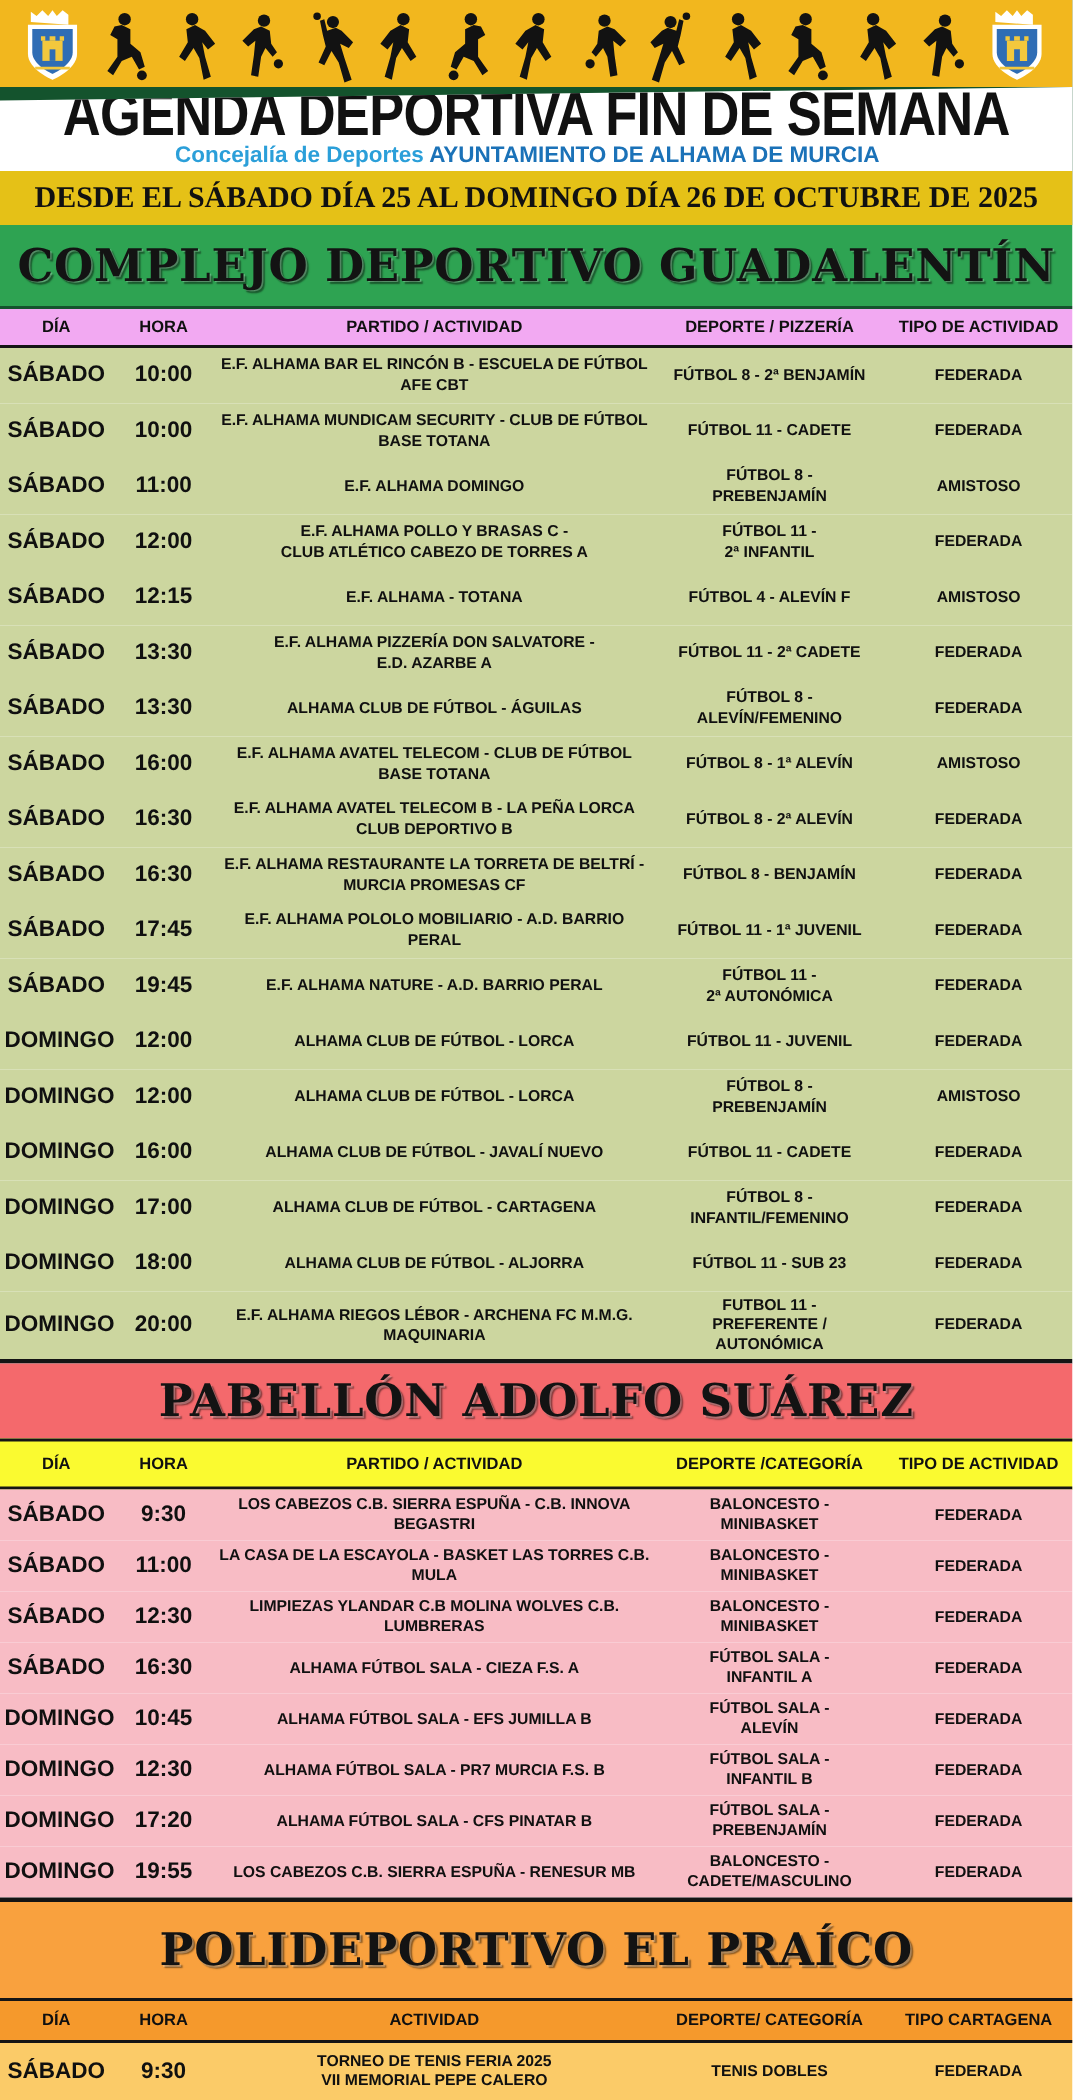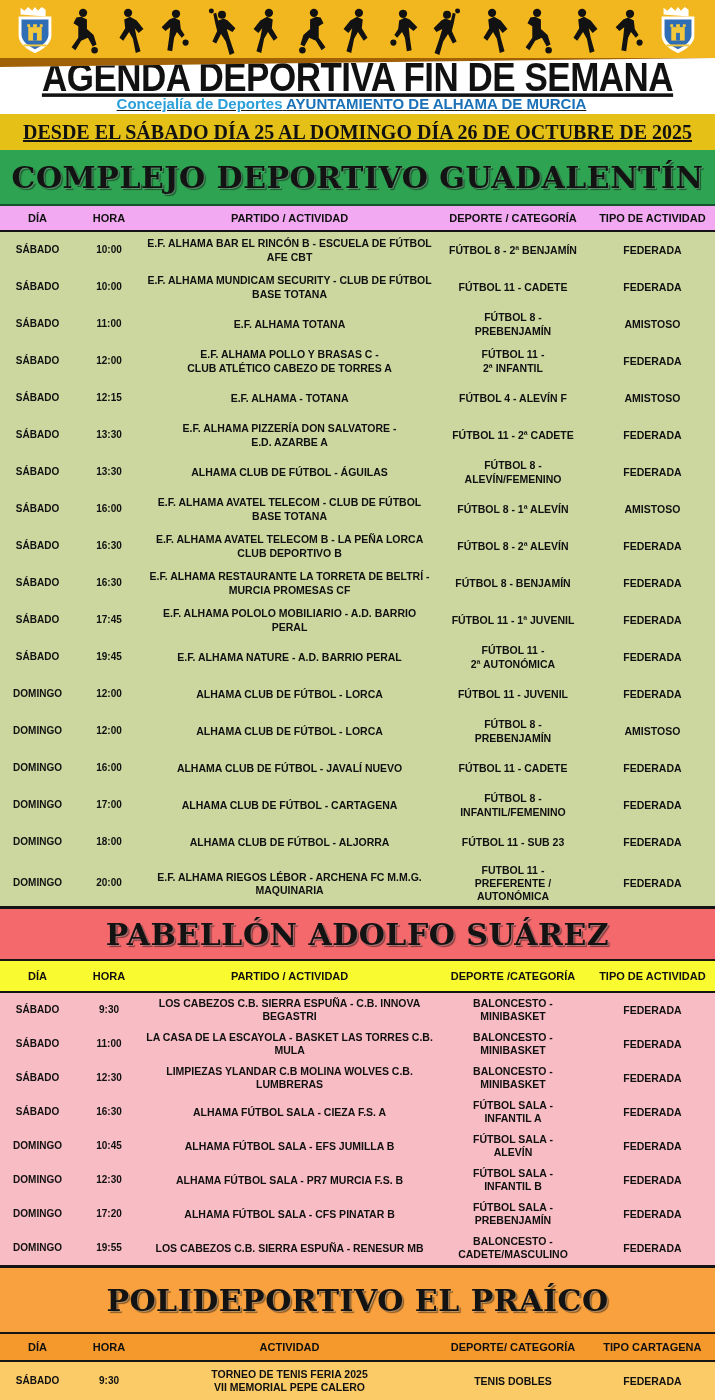--- a/index.html
+++ b/index.html
@@ -4,21 +4,21 @@
 <style>
   html,body{margin:0;padding:0;}
   body{
     width:715px;height:1400px;overflow:hidden;background:#ffffff;
     font-family:"Liberation Sans", sans-serif;color:#141414;
     -webkit-font-smoothing:antialiased;
   }
   .poster{width:715px;height:1400px;display:flex;flex-direction:column;}
 
   
-  .masthead{background:#a16207;text-decoration:underline;}
+  .masthead{background:#14532d;}
   .mast-top{position:relative;height:58px;background:#F2B71E;}
   .crest{position:absolute;top:4px;width:46px;height:52px;}
   .crest-left{left:12px;}
   .crest-right{right:14px;}
   .silhouettes{
     position:absolute;left:68px;right:68px;top:4px;height:52px;
     display:flex;align-items:flex-end;justify-content:space-between;
   }
   .silhouettes svg{width:34px;height:48px;fill:#121212;}
   .flip{transform:scaleX(-1);}
@@ -63,21 +63,21 @@
   .th{
     font-weight:700;font-size:11px;text-align:center;color:#101010;
     padding:3px 2px;box-sizing:border-box;
   }
   .tbody{display:flex;flex-direction:column;}
   .tr{display:flex;align-items:center;background:var(--row-bg);}
   .td{
     font-weight:700;font-size:10.5px;line-height:1.25;text-align:center;color:#101010;
     padding:3px 3px;box-sizing:border-box;
   }
-  .td.col0,.td.col1{font-size:10px;}
+  .td.col0,.td.col1{font-size:15px;}
   .td.col2,.td.col3{white-space:pre-line;}
   .col0{width:10.5%;} .col1{width:9.5%;} .col2{width:41%;} .col3{width:21.5%;} .col4{width:17.5%;}
 
   .venue[data-section-index="0"] .venue-title{height:54px;}
   .venue[data-section-index="1"] .venue-title{height:50px;}
   .venue[data-section-index="2"] .venue-title{height:64px;}
   .venue[data-section-index="0"] .thead{min-height:24px;}
   .venue[data-section-index="1"] .thead{min-height:30px;}
   .venue[data-section-index="2"] .thead{min-height:26px;}
   .venue[data-section-index="0"] .tr{min-height:37px;}
@@ -182,42 +182,42 @@
 
     <div class="date-band">DESDE EL SÁBADO DÍA 25 AL DOMINGO DÍA 26 DE OCTUBRE DE 2025</div>
   </header>
 
   <section class="venue" data-section-index="0" style="--title-bg: #2EA352; --header-bg: #F2A9F2; --row-bg: #CCD69F; --header-line: #14532D;">
     <h2 class="venue-title">COMPLEJO DEPORTIVO GUADALENTÍN</h2>
     <div class="thead">
         <div class="th col0">DÍA</div>
         <div class="th col1">HORA</div>
         <div class="th col2">PARTIDO / ACTIVIDAD</div>
-        <div class="th col3">DEPORTE / CATEGORÍA</div>
+        <div class="th col3">DEPORTE / PIZZERÍA</div>
         <div class="th col4">TIPO DE ACTIVIDAD</div>
       </div>
     <div class="tbody">
         <div class="tr">
           <div class="td col0">SÁBADO</div>
           <div class="td col1">10:00</div>
           <div class="td col2">E.F. ALHAMA BAR EL RINCÓN B - ESCUELA DE FÚTBOL AFE CBT</div>
           <div class="td col3">FÚTBOL 8 - 2ª BENJAMÍN</div>
           <div class="td col4">FEDERADA</div>
         </div>
         <div class="tr">
           <div class="td col0">SÁBADO</div>
           <div class="td col1">10:00</div>
           <div class="td col2">E.F. ALHAMA MUNDICAM SECURITY - CLUB DE FÚTBOL BASE TOTANA</div>
           <div class="td col3">FÚTBOL 11 - CADETE</div>
           <div class="td col4">FEDERADA</div>
         </div>
         <div class="tr">
           <div class="td col0">SÁBADO</div>
           <div class="td col1">11:00</div>
-          <div class="td col2">E.F. ALHAMA TOTANA</div>
+          <div class="td col2">E.F. ALHAMA DOMINGO</div>
           <div class="td col3">FÚTBOL 8 -
 PREBENJAMÍN</div>
           <div class="td col4">AMISTOSO</div>
         </div>
         <div class="tr">
           <div class="td col0">SÁBADO</div>
           <div class="td col1">12:00</div>
           <div class="td col2">E.F. ALHAMA POLLO Y BRASAS C -
 CLUB ATLÉTICO CABEZO DE TORRES A</div>
           <div class="td col3">FÚTBOL 11 -

